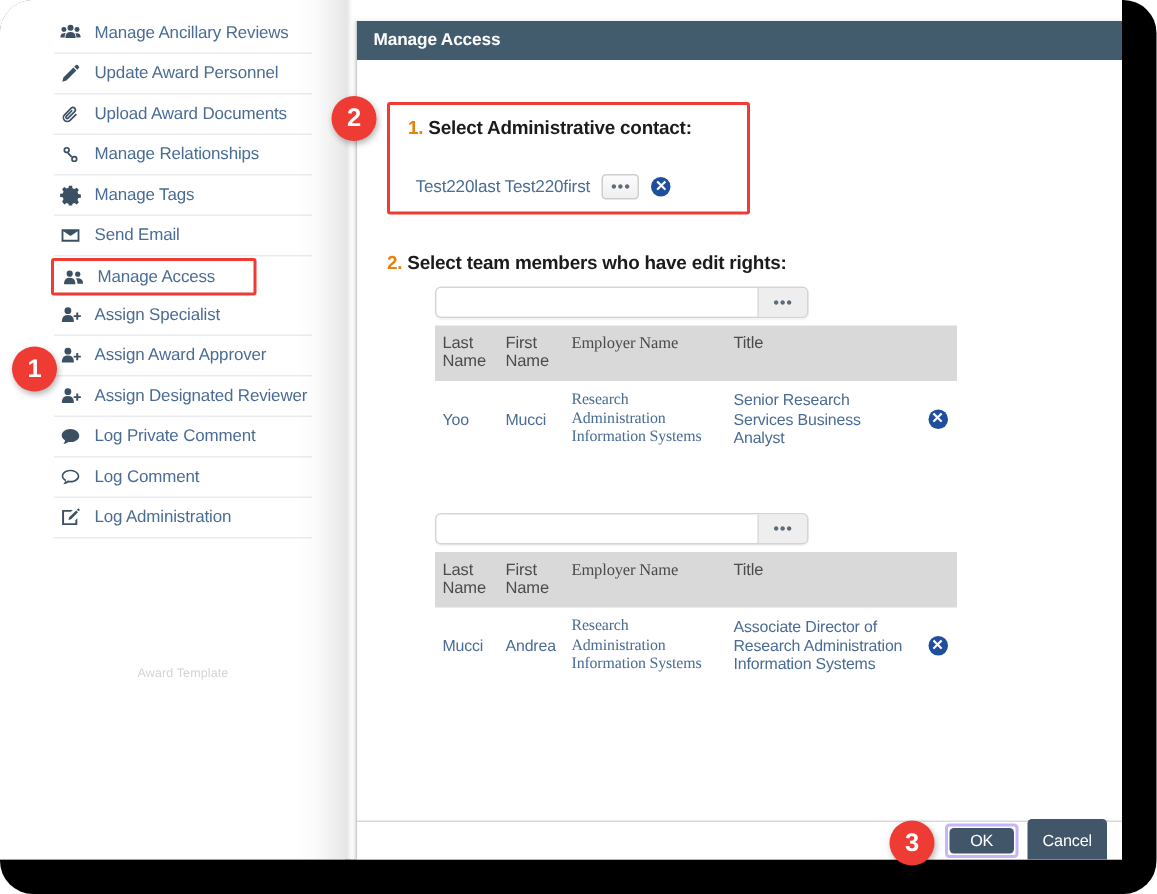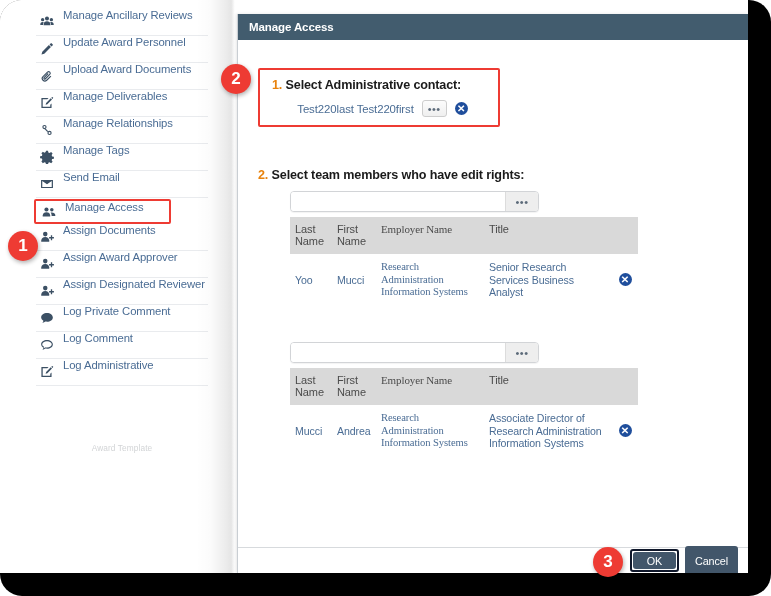--- a/index.html
+++ b/index.html
@@ -47,20 +47,21 @@
         rgba(255,255,255,0.9) 97%,
         #ffffff 100%);
     pointer-events: none;
   }
 
   .nav-list { position: absolute; left: 36px; top: 9px; width: 172px; }
   .nav-item {
     position: relative;
     height: 27px;
     display: flex;
+    align-items: center;
     border-bottom: 1px solid #e9ebee;
     cursor: pointer;
   }
   .nav-ico {
     width: 21px;
     flex: 0 0 21px;
     display: flex;
     align-items: center;
     justify-content: center;
     color: #3c5064;
@@ -143,21 +144,21 @@
     border: none;
     border-radius: 3px;
     height: 30px;
     min-width: 47px;
     padding: 0 10px;
     cursor: pointer;
     font-family: "Liberation Sans", sans-serif;
     letter-spacing: -0.1px;
   }
   .btn-wrap-ok {
-    border: 2px solid #0f172a;
+    border: 2px solid #c4b5fd;
     border-radius: 3px;
     padding: 1px;
     display: inline-flex;
   }
   .btn-wrap-ok .btn { min-width: 43px; height: 17px; }
 
   
   .section { position: absolute; }
   .sec-head {
     font-size: 12.6px;
@@ -171,24 +172,23 @@
   #sec1 { left: 20px; top: 28px; width: 242px; border-radius: 24px; }
   #sec1-box {
     border: 2px solid #ee3b33;
     border-radius: 2px;
     padding: 8px 10px 8px 12px;
     width: 242px;
   }
   #contact-row {
     display: flex;
     align-items: center;
-    margin-top: 8px;
+    margin-top: 24px;
     gap: 8px;
     padding-left: 5px;
-    justify-content: center;
   }
   #contact-name {
     font-size: 11.4px;
     color: #4a6c94;
     letter-spacing: -0.1px;
     white-space: nowrap;
   }
   .ellipsis-btn {
     background: linear-gradient(#fcfcfc, #efefef);
     border: 1px solid #cdcdcd;
@@ -332,30 +332,20 @@
             <span class="nav-ico">
               <svg width="14" height="14" viewBox="0 0 16 16" fill="#3c5064">
                 <path d="M11.6 3.1a2.5 2.5 0 0 0-3.5 0L3 8.2a3.6 3.6 0 0 0 5.1 5.1l4.8-4.8-.9-.9-4.8 4.8a2.3 2.3 0 0 1-3.3-3.3l5.1-5.1a1.2 1.2 0 0 1 1.7 1.7l-5 5a.35.35 0 0 1-.5-.5l4.6-4.6-.9-.9L4.3 9.3a1.6 1.6 0 0 0 2.3 2.3l5-5a2.5 2.5 0 0 0 0-3.5z"></path>
               </svg>
             </span>
             <span class="nav-lbl">Upload Award Documents</span>
           </div>
           <div class="nav-item">
             <span class="nav-ico">
               <svg width="14" height="14" viewBox="0 0 16 16" fill="#3c5064">
-                <path d="M1.6 2.2v11.6h11.6V8.6l-1.5 1.5v2.2H3.1V3.7h5.2l1.5-1.5H1.6z"></path>
-                <path d="M13.6 1.3 12.9 2l1.3 1.3.7-.7a.55.55 0 0 0 0-.78l-.52-.52a.55.55 0 0 0-.78 0z"></path>
-                <path d="M12.3 2.6 7 7.9l-.6 2 2-.6 5.3-5.3-1.4-1.4z"></path>
-              </svg>
-            </span>
-            <span class="nav-lbl">Manage Deliverables</span>
-          </div>
-          <div class="nav-item">
-            <span class="nav-ico">
-              <svg width="14" height="14" viewBox="0 0 16 16" fill="#3c5064">
                 <path d="M5.1 2.2a2.45 2.45 0 1 0 0 4.9 2.45 2.45 0 0 0 0-4.9zm0 1.3a1.15 1.15 0 1 1 0 2.3 1.15 1.15 0 0 1 0-2.3z"></path>
                 <path d="M10.9 8.9a2.45 2.45 0 1 0 0 4.9 2.45 2.45 0 0 0 0-4.9zm0 1.3a1.15 1.15 0 1 1 0 2.3 1.15 1.15 0 0 1 0-2.3z"></path>
                 <path d="M6.4 6.2 9.4 9.4l-1 .95-3-3.2z"></path>
               </svg>
             </span>
             <span class="nav-lbl">Manage Relationships</span>
           </div>
           <div class="nav-item">
             <span class="nav-ico">
               <svg width="14" height="14" viewBox="0 0 16 16" fill="#3c5064">
@@ -386,21 +376,21 @@
             <span class="nav-lbl">Manage Access</span>
           </div>
           <div class="nav-item">
             <span class="nav-ico">
               <svg width="14" height="14" viewBox="0 0 16 16" fill="#3c5064">
                 <circle cx="6" cy="4.7" r="2.6"></circle>
                 <path d="M6 8c-2.8 0-4.3 1.5-4.5 3.8l-.12 1.6h9.2l-.1-1.6C10.3 9.5 8.8 8 6 8z"></path>
                 <path d="M12.4 6.1h1.5v2h2v1.5h-2v2h-1.5v-2h-2V8.1h2z"></path>
               </svg>
             </span>
-            <span class="nav-lbl">Assign Documents</span>
+            <span class="nav-lbl">Assign Specialist</span>
           </div>
           <div class="nav-item">
             <span class="nav-ico">
               <svg width="14" height="14" viewBox="0 0 16 16" fill="#3c5064">
                 <circle cx="6" cy="4.7" r="2.6"></circle>
                 <path d="M6 8c-2.8 0-4.3 1.5-4.5 3.8l-.12 1.6h9.2l-.1-1.6C10.3 9.5 8.8 8 6 8z"></path>
                 <path d="M12.4 6.1h1.5v2h2v1.5h-2v2h-1.5v-2h-2V8.1h2z"></path>
               </svg>
             </span>
             <span class="nav-lbl">Assign Award Approver</span>
@@ -432,21 +422,21 @@
             <span class="nav-lbl">Log Comment</span>
           </div>
           <div class="nav-item">
             <span class="nav-ico">
               <svg width="14" height="14" viewBox="0 0 16 16" fill="#3c5064">
                 <path d="M1.6 2.2v11.6h11.6V8.6l-1.5 1.5v2.2H3.1V3.7h5.2l1.5-1.5H1.6z"></path>
                 <path d="M13.6 1.3 12.9 2l1.3 1.3.7-.7a.55.55 0 0 0 0-.78l-.52-.52a.55.55 0 0 0-.78 0z"></path>
                 <path d="M12.3 2.6 7 7.9l-.6 2 2-.6 5.3-5.3-1.4-1.4z"></path>
               </svg>
             </span>
-            <span class="nav-lbl">Log Administrative</span>
+            <span class="nav-lbl">Log Administration</span>
           </div>
         </div>
       <div id="award-template">Award Template</div>
       <div id="sidebar-shadow"></div>
     </div>
 
     <div id="dialog">
 
       <div id="dialog-titlebar">
         <span id="dialog-title">Manage Access</span>

